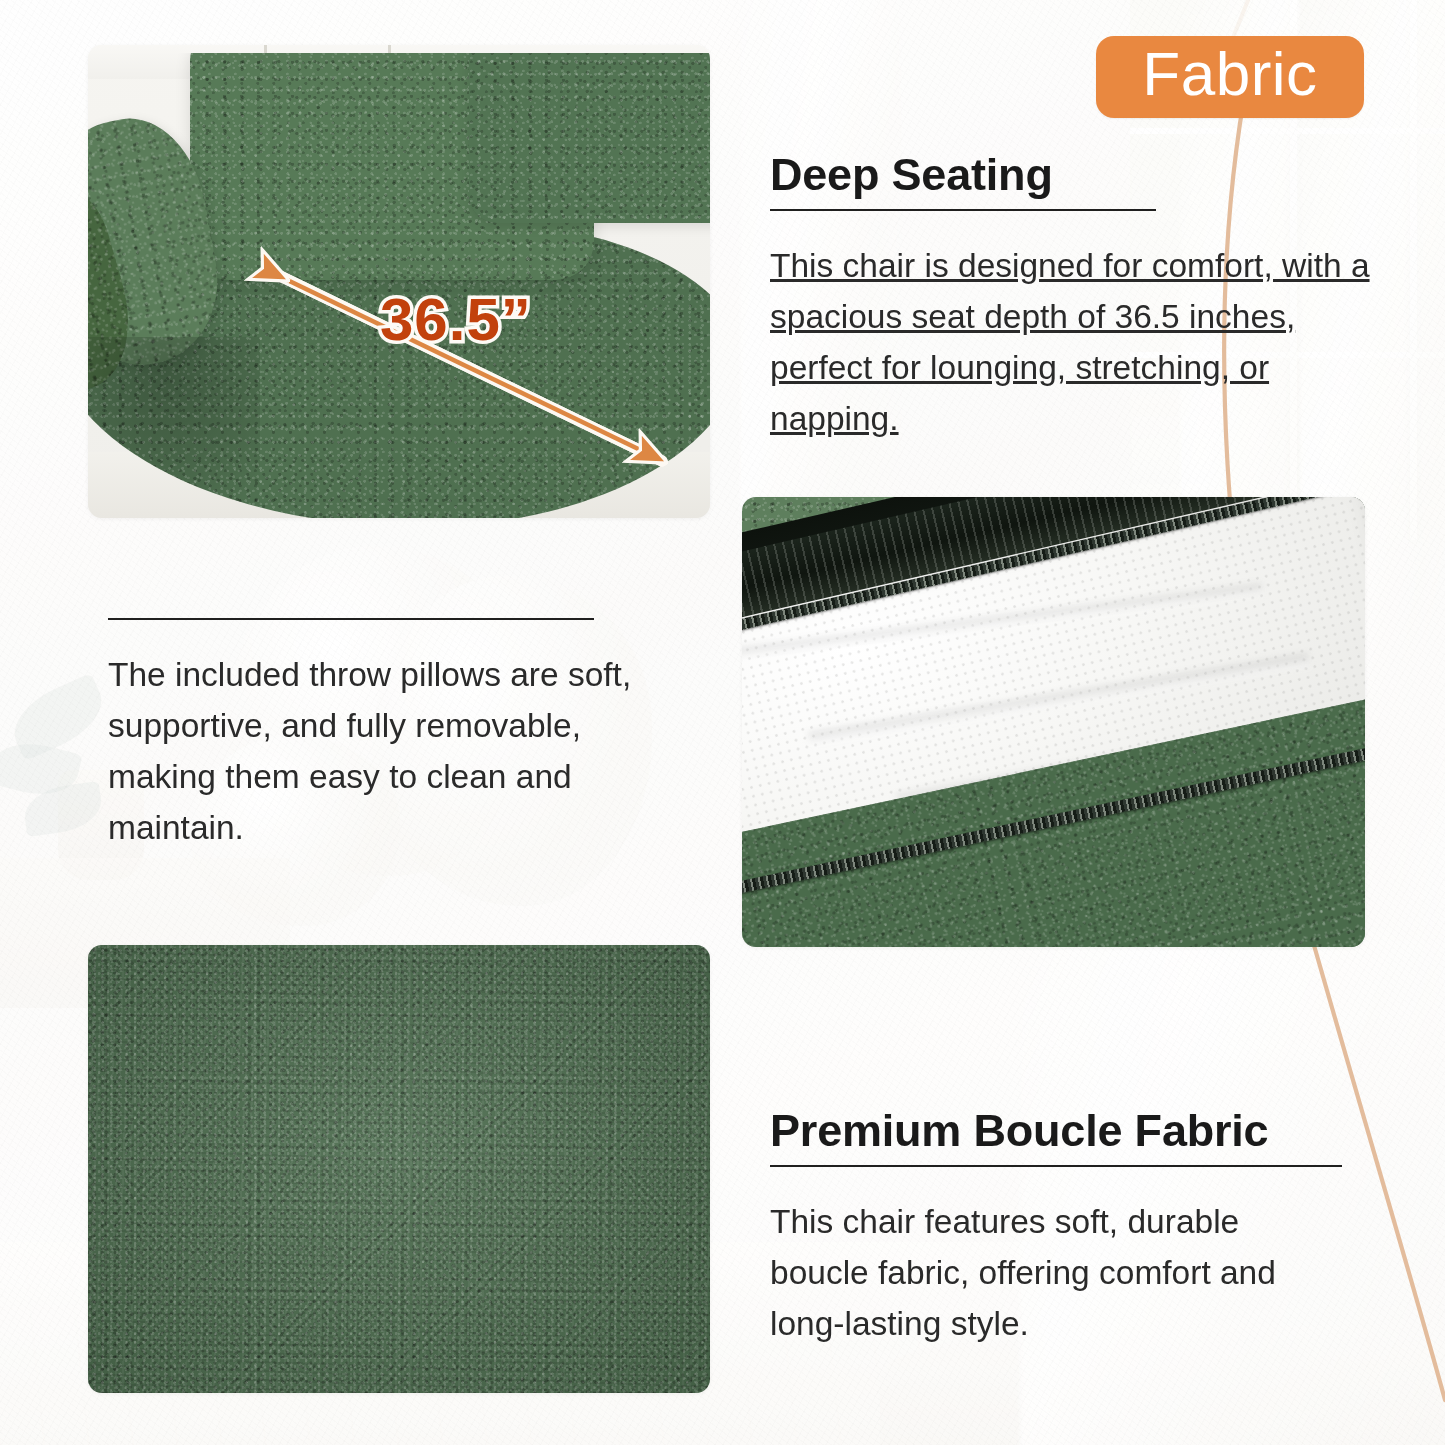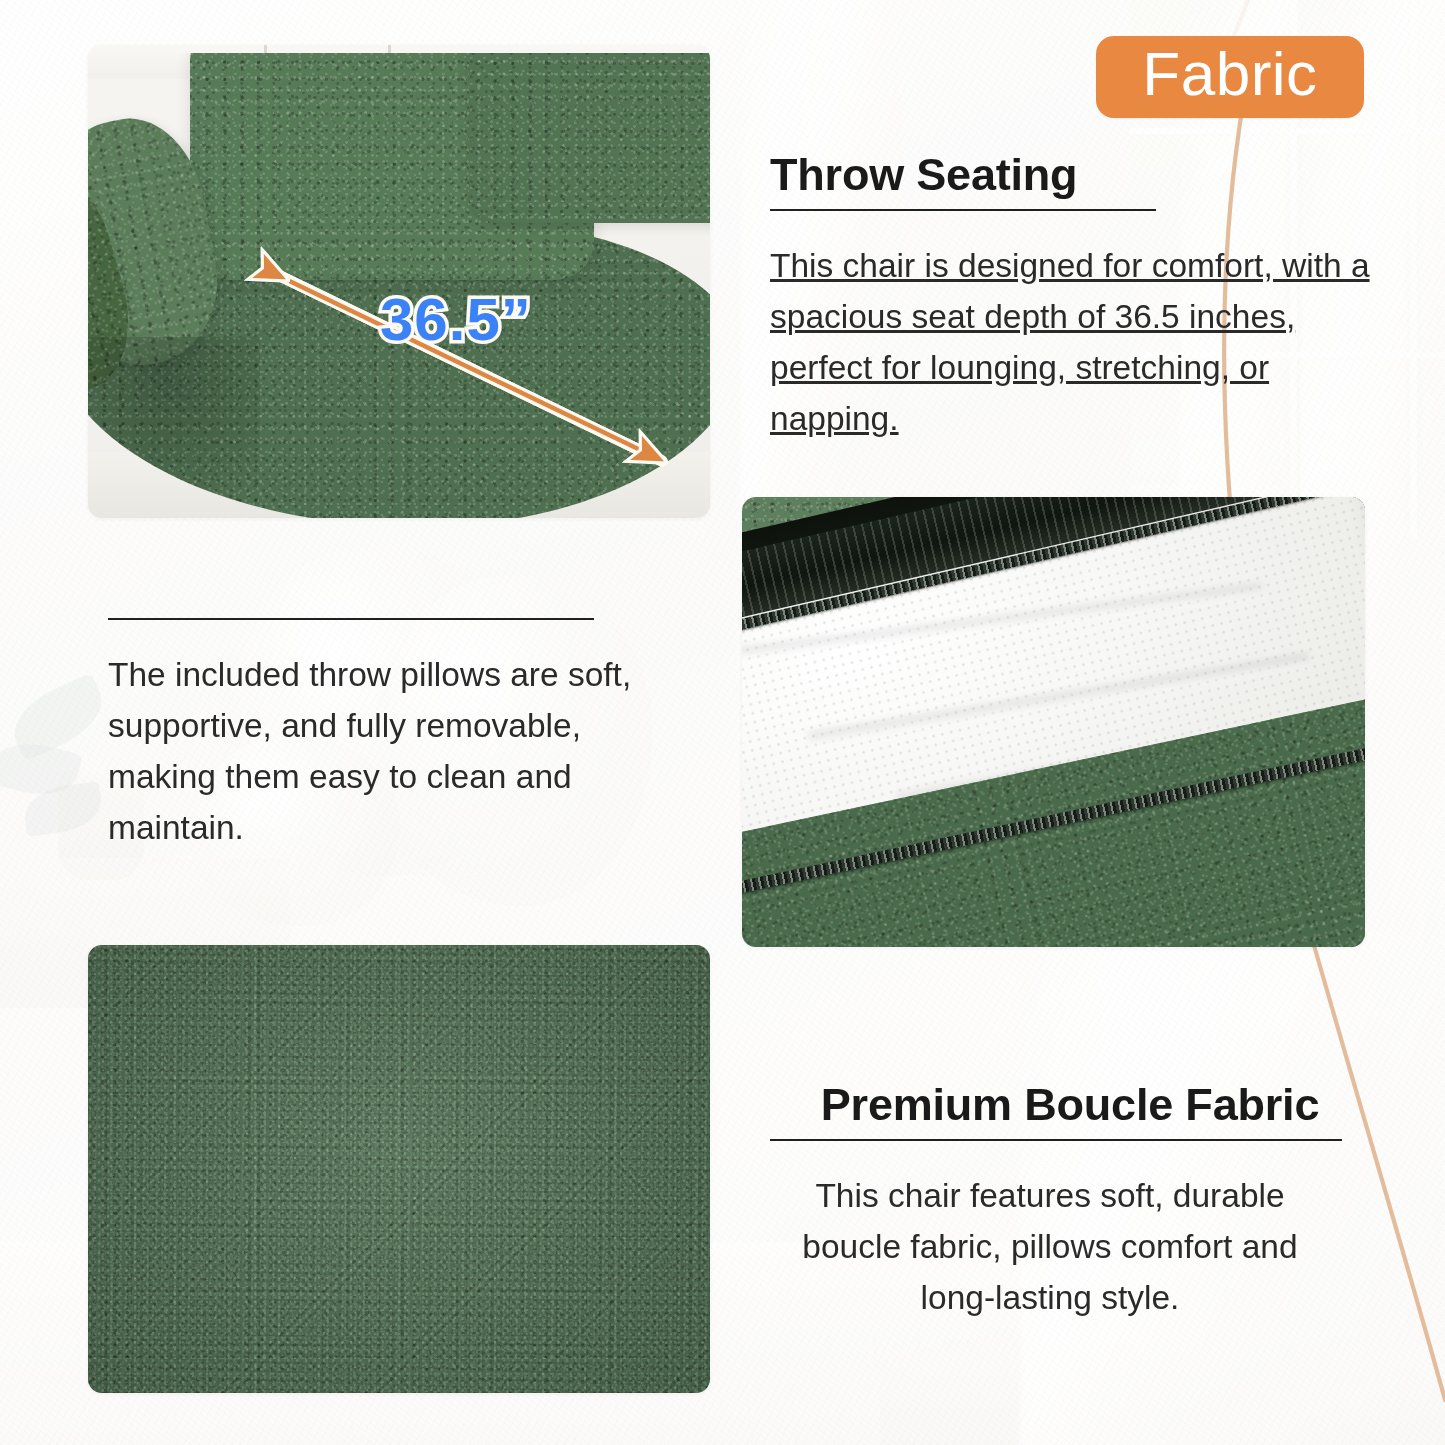--- a/index.html
+++ b/index.html
@@ -235,21 +235,21 @@
     background: radial-gradient(ellipse at 60% 20%, rgba(0,0,0,.22), rgba(0,0,0,0) 70%);
   }
   .seat-floor {
     position: absolute; left: 0; bottom: 0; width: 100%; height: 14%;
     background: linear-gradient(180deg, #f2f1ec, #e9e7e1);
   }
   .dim-svg { position: absolute; inset: 0; }
   .dim-label {
     position: absolute; left: 292px; top: 240px;
     font-size: 60px; font-weight: 700;
-    color: #3b82f6;
+    color: #c2410c;
     letter-spacing: 1px;
     -webkit-text-stroke: 7px #fdfaf5;
     paint-order: stroke fill;
     text-shadow: 0 0 2px rgba(255,255,255,.9);
   }
 
   
   #photo-zipper { left: 742px; top: 497px; width: 623px; height: 450px; }
   .zip-green-top { position: absolute; inset: 0; overflow: hidden; }
   .zip-green-top .boucle { background-color: #5e7f5d; }
@@ -342,21 +342,21 @@
   }
 
   #feat-deep    { left: 770px; top: 152px;  width: 600px; }
   #feat-deep   .rule { width: 386px; }
   #feat-deep    p   { width: 600px; text-decoration: underline; }
 
   #feat-pillows { left: 108px; top: 608px;  width: 600px; }
   #feat-pillows .rule { width: 486px; }
   #feat-pillows p   { width: 580px; }
 
-  #feat-fabric  { left: 770px; top: 1082px; width: 600px; text-align: center; }
+  #feat-fabric  { left: 770px; top: 1108px; width: 600px; }
   #feat-fabric  .rule { width: 572px; }
   #feat-fabric  p   { width: 560px; }
 </style>
 </head>
 <body>
 
 <div id="page">
 
   <div class="bg-layer">
     <div class="bg-base"></div>
@@ -470,29 +470,29 @@
       <div class="swatch-weave"></div>
       <div class="swatch-vig"></div>
     </div>
   </div>
 
   <div class="details-badge">
     <span>Fabric</span>
   </div>
 
   <div class="feature" id="feat-deep">
-    <h2>Throw Seating</h2>
+    <h2>Deep Seating</h2>
     <div class="rule"></div>
     <p>This chair is designed for comfort, with a spacious seat depth of 36.5 inches, perfect for lounging, stretching, or napping.</p>
   </div>
 
   <div class="feature" id="feat-pillows">
     <div class="rule"></div>
     <p>The included throw pillows are soft, supportive, and fully removable, making them easy to clean and maintain.</p>
   </div>
 
   <div class="feature" id="feat-fabric">
     <h2>Premium Boucle Fabric</h2>
     <div class="rule"></div>
-    <p>This chair features soft, durable boucle fabric, pillows comfort and long-lasting style.</p>
+    <p>This chair features soft, durable boucle fabric, offering comfort and long-lasting style.</p>
   </div>
 
 </div>
 
 </body></html>

